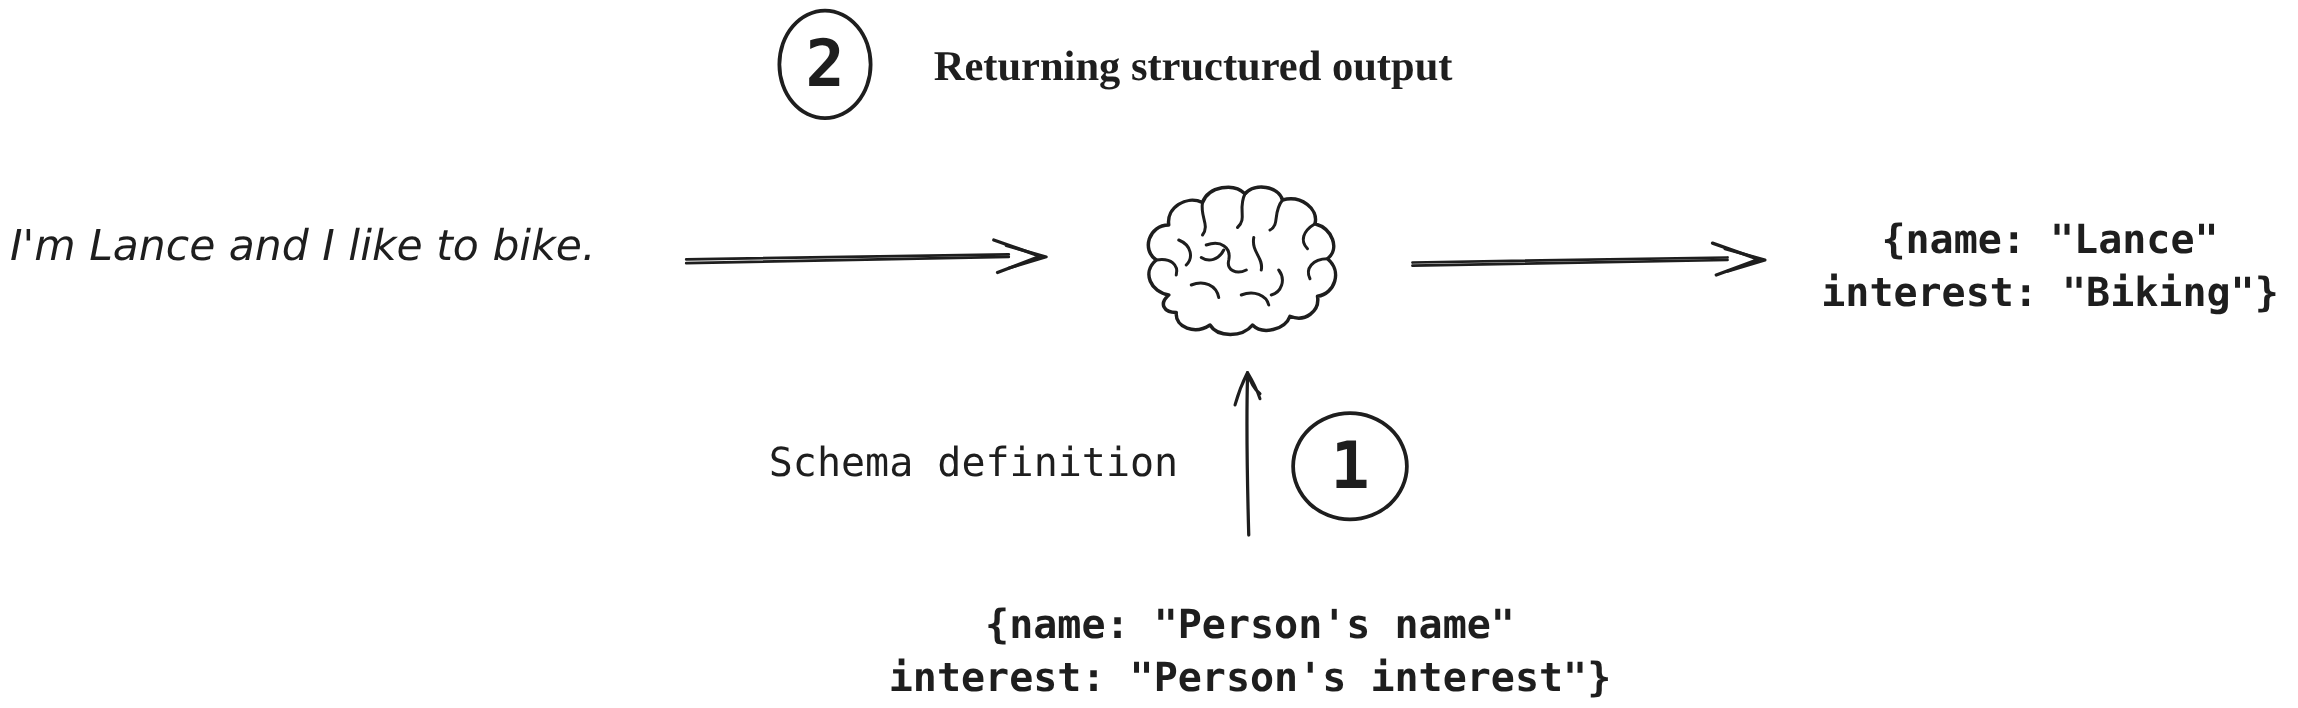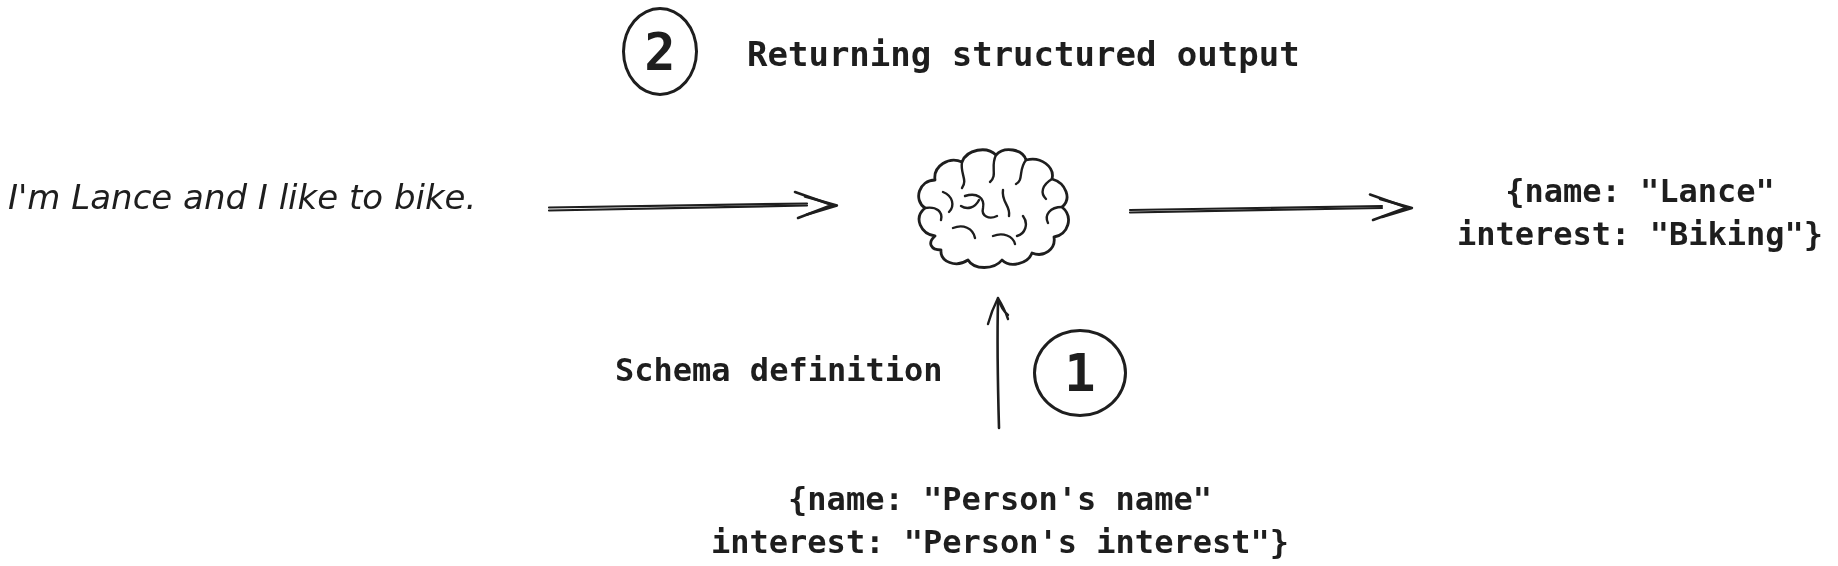--- a/index.html
+++ b/index.html
@@ -39,20 +39,21 @@
     font-size: 52px;
   }
 
   .title-label {
     left: 747px; top: 32px;
     font-size: 34px;
     font-weight: bold;
     line-height: 44px;
     letter-spacing: 0px;
     white-space: nowrap;
+    font-family: Liberation Serif, serif;
   }
 
   .handwritten {
     left: 8px; top: 176px;
     font-family: "DejaVu Sans", "Liberation Sans", sans-serif;
     font-style: italic;
     font-size: 34px;
     line-height: 42px;
     white-space: nowrap;
     color: #1e1e1e;
@@ -66,21 +67,21 @@
     text-align: center;
     color: #1e1e1e;
     white-space: nowrap;
   }
   .output-block { left: 1420px; top: 170px; width: 440px; }
   .schema-block { left: 700px;  top: 478px; width: 600px; }
 
   .schema-label {
     left: 615px; top: 349px;
     font-size: 32px;
-    font-weight: bold;
+    font-weight: normal;
     line-height: 42px;
     white-space: nowrap;
   }
 
   svg .ink {
     stroke: #1e1e1e;
     fill: none;
     stroke-linecap: round;
     stroke-linejoin: round;
   }

